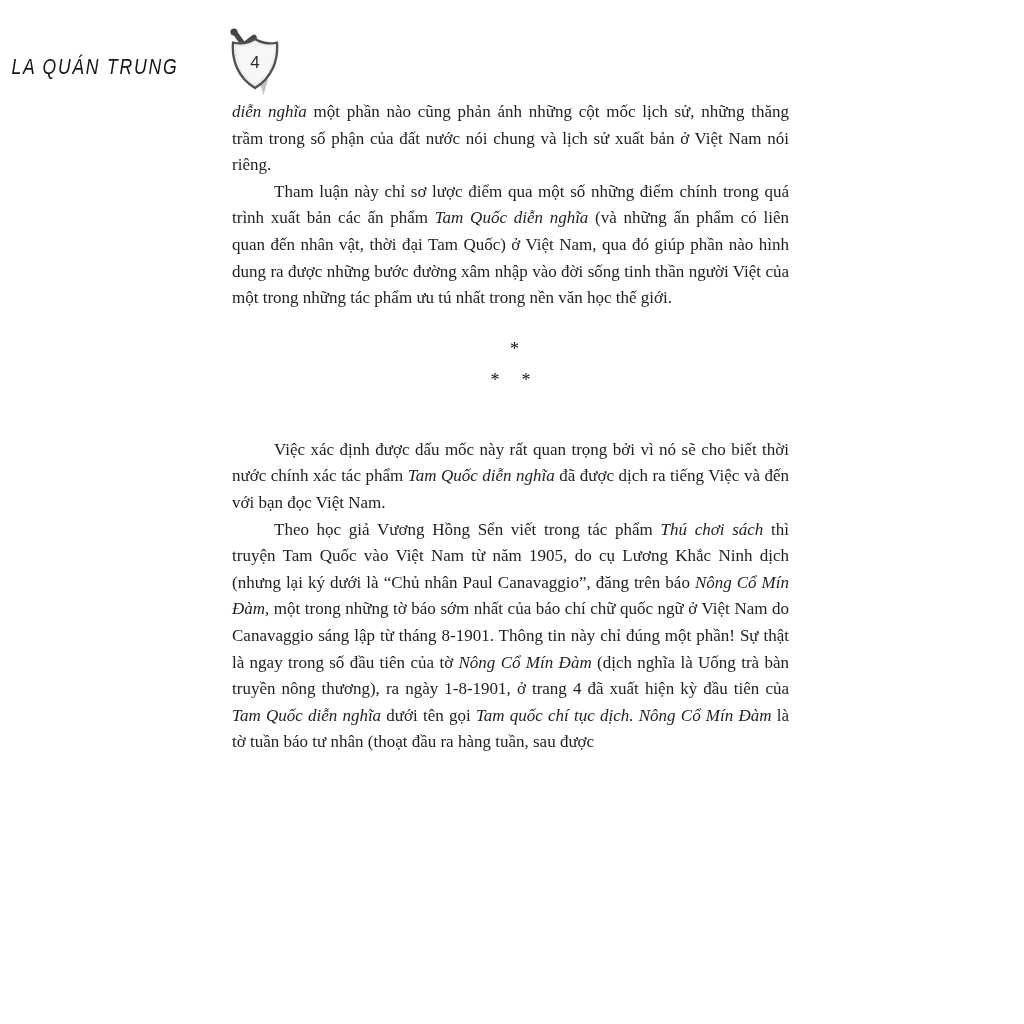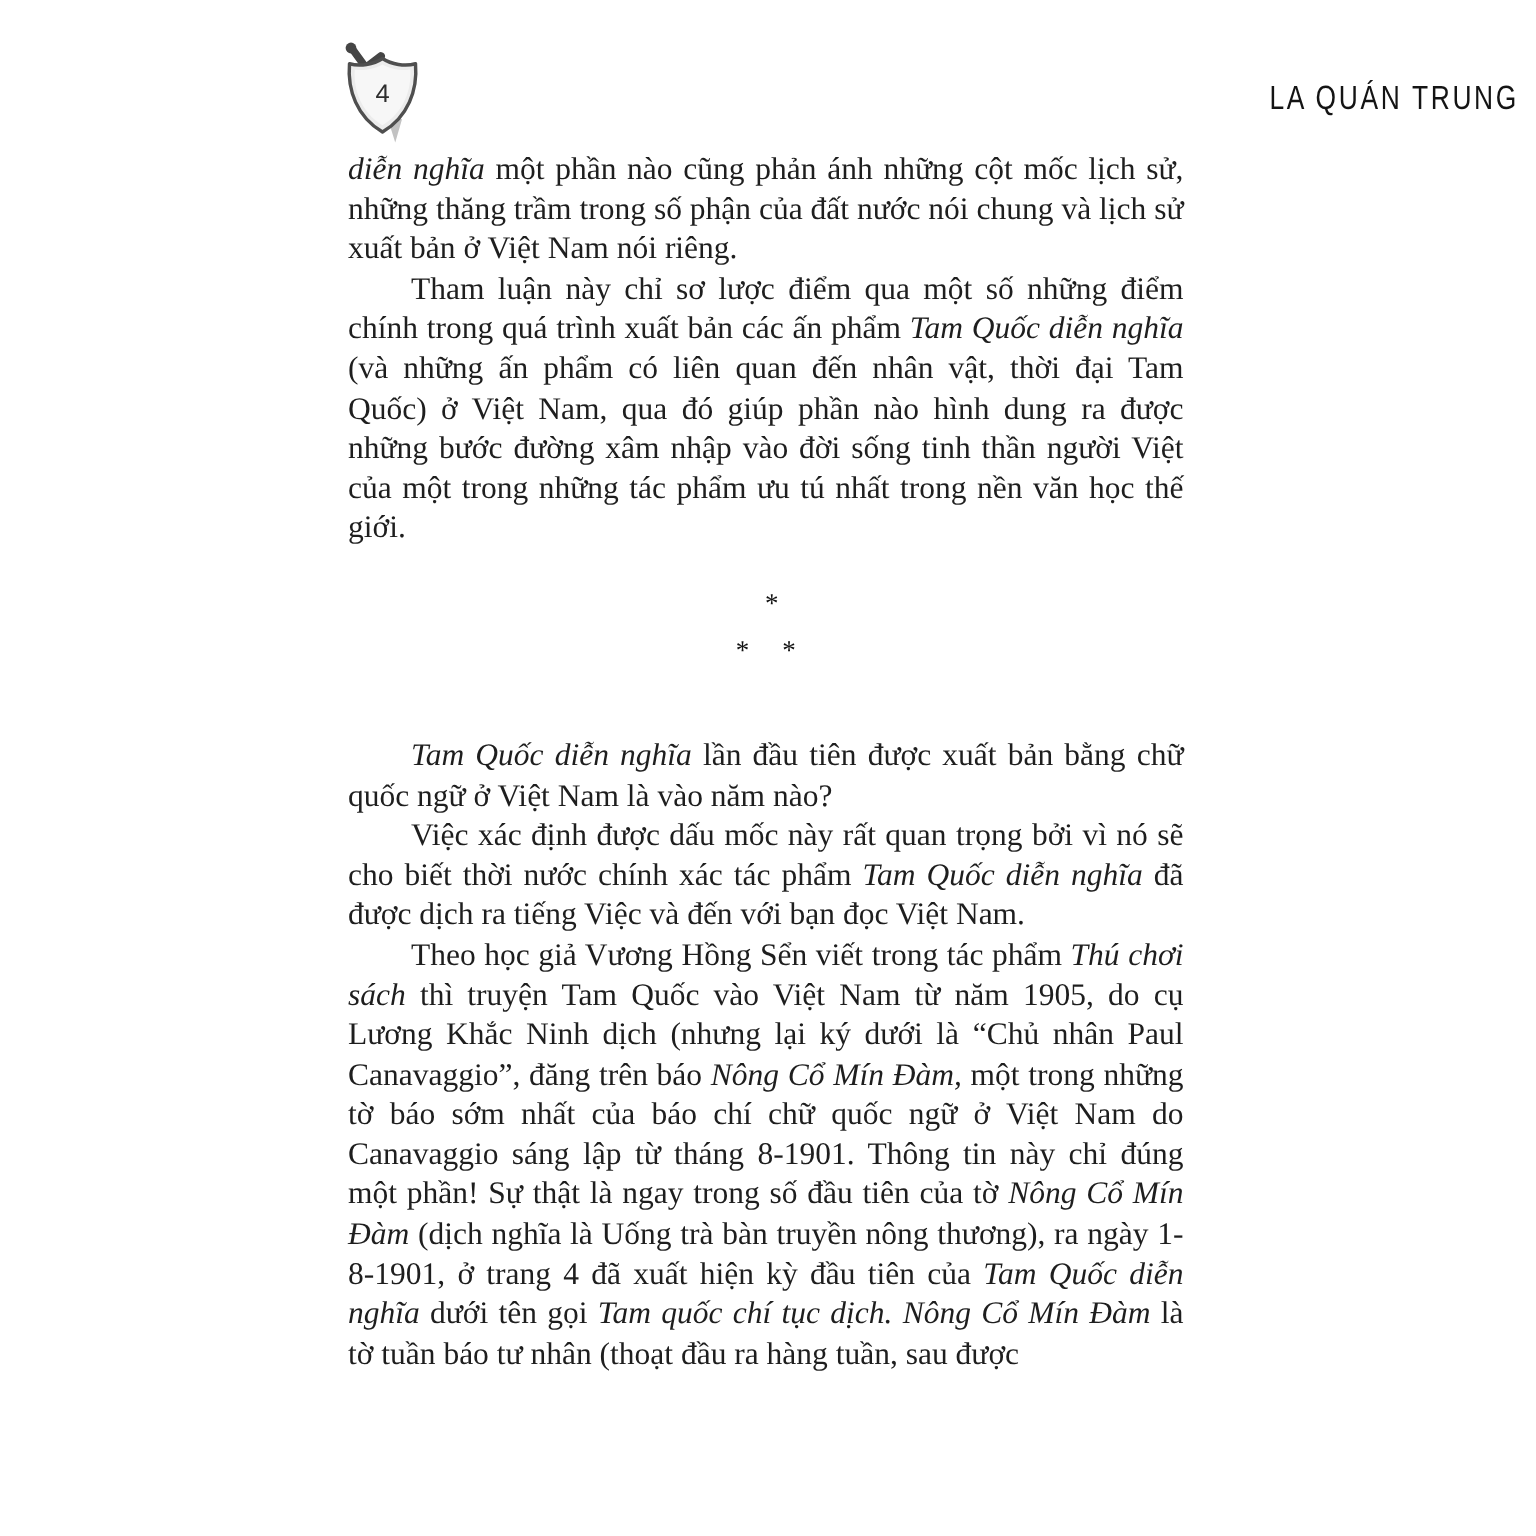--- a/index.html
+++ b/index.html
@@ -25,37 +25,38 @@
   .page-header{position:absolute;left:0;top:0;width:1024px;height:100px;}
   .icon-wrap{position:absolute;left:227px;top:26px;width:56px;height:74px;}
   .icon-wrap svg{position:absolute;left:0;top:0;}
   .page-num{
     position:absolute;left:0;top:27px;width:56px;
     text-align:center;font-family:"Liberation Sans",sans-serif;
     font-size:17px;color:#2e2e2e;
   }
   .running-title{
     position:absolute;left:0;top:55px;width:1024px;
-    text-align:right;
+    text-align:left;
+    font-style:italic;
   }
   .running-title .inner{
     display:inline-block;
     font-family:"Liberation Sans",sans-serif;
     font-size:20px;
     letter-spacing:2px;
     transform:scale(0.88,1.12);
     color:#141414;
     white-space:nowrap;
   }
   
   .page-body{
     position:absolute;left:232px;top:99px;width:557px;
   }
   .para{
-    font-size:21px;
+    font-size:17px;
     line-height:26.6px;
     text-align:justify;
     color:var(--text);
   }
   .para.indent{text-indent:42px;}
   .para em{font-style:italic;}
   .divider{
     margin:26px 0 46px 0;
     text-align:center;
     font-size:18px;
@@ -98,18 +99,17 @@
   </div>
 
   <div class="page-body">
 
   <p class="para"><em>diễn nghĩa</em><span> một phần nào cũng phản ánh những cột mốc lịch sử, những thăng trầm trong số phận của đất nước nói chung và lịch sử xuất bản ở Việt Nam nói riêng.</span></p>
       <p class="para indent"><span>Tham luận này chỉ sơ lược điểm qua một số những điểm chính trong quá trình xuất bản các ấn phẩm </span><em>Tam Quốc diễn nghĩa</em><span> (và những ấn phẩm có liên quan đến nhân vật, thời đại Tam Quốc) ở Việt Nam, qua đó giúp phần nào hình dung ra được những bước đường xâm nhập vào đời sống tinh thần người Việt của một trong những tác phẩm ưu tú nhất trong nền văn học thế giới.</span></p>
       <div class="divider">
         <div class="star-row row1">*</div>
         <div class="star-row row2"><span>*</span><span>*</span></div>
       </div>
-      <p class="para indent"><em>Tam Quốc diễn nghĩa</em><span> lần đầu tiên được xuất bản bằng chữ quốc ngữ ở Việt Nam là vào năm nào?</span></p>
       <p class="para indent"><span>Việc xác định được dấu mốc này rất quan trọng bởi vì nó sẽ cho biết thời nước chính xác tác phẩm </span><em>Tam Quốc diễn nghĩa</em><span> đã được dịch ra tiếng Việc và đến với bạn đọc Việt Nam.</span></p>
       <p class="para indent"><span>Theo học giả Vương Hồng Sển viết trong tác phẩm </span><em>Thú chơi sách</em><span> thì truyện Tam Quốc vào Việt Nam từ năm 1905, do cụ Lương Khắc Ninh dịch (nhưng lại ký dưới là “Chủ nhân Paul Canavaggio”, đăng trên báo </span><em>Nông Cổ Mín Đàm,</em><span> một trong những tờ báo sớm nhất của báo chí chữ quốc ngữ ở Việt Nam do Canavaggio sáng lập từ tháng 8-1901. Thông tin này chỉ đúng một phần! Sự thật là ngay trong số đầu tiên của tờ </span><em>Nông Cổ Mín Đàm</em><span> (dịch nghĩa là Uống trà bàn truyền nông thương), ra ngày 1-8-1901, ở trang 4 đã xuất hiện kỳ đầu tiên của </span><em>Tam Quốc diễn nghĩa</em><span> dưới tên gọi </span><em>Tam quốc chí tục dịch. Nông Cổ Mín Đàm</em><span> là tờ tuần báo tư nhân (thoạt đầu ra hàng tuần, sau được</span></p>
     </div>
 
 </div>
 
 </body></html>

